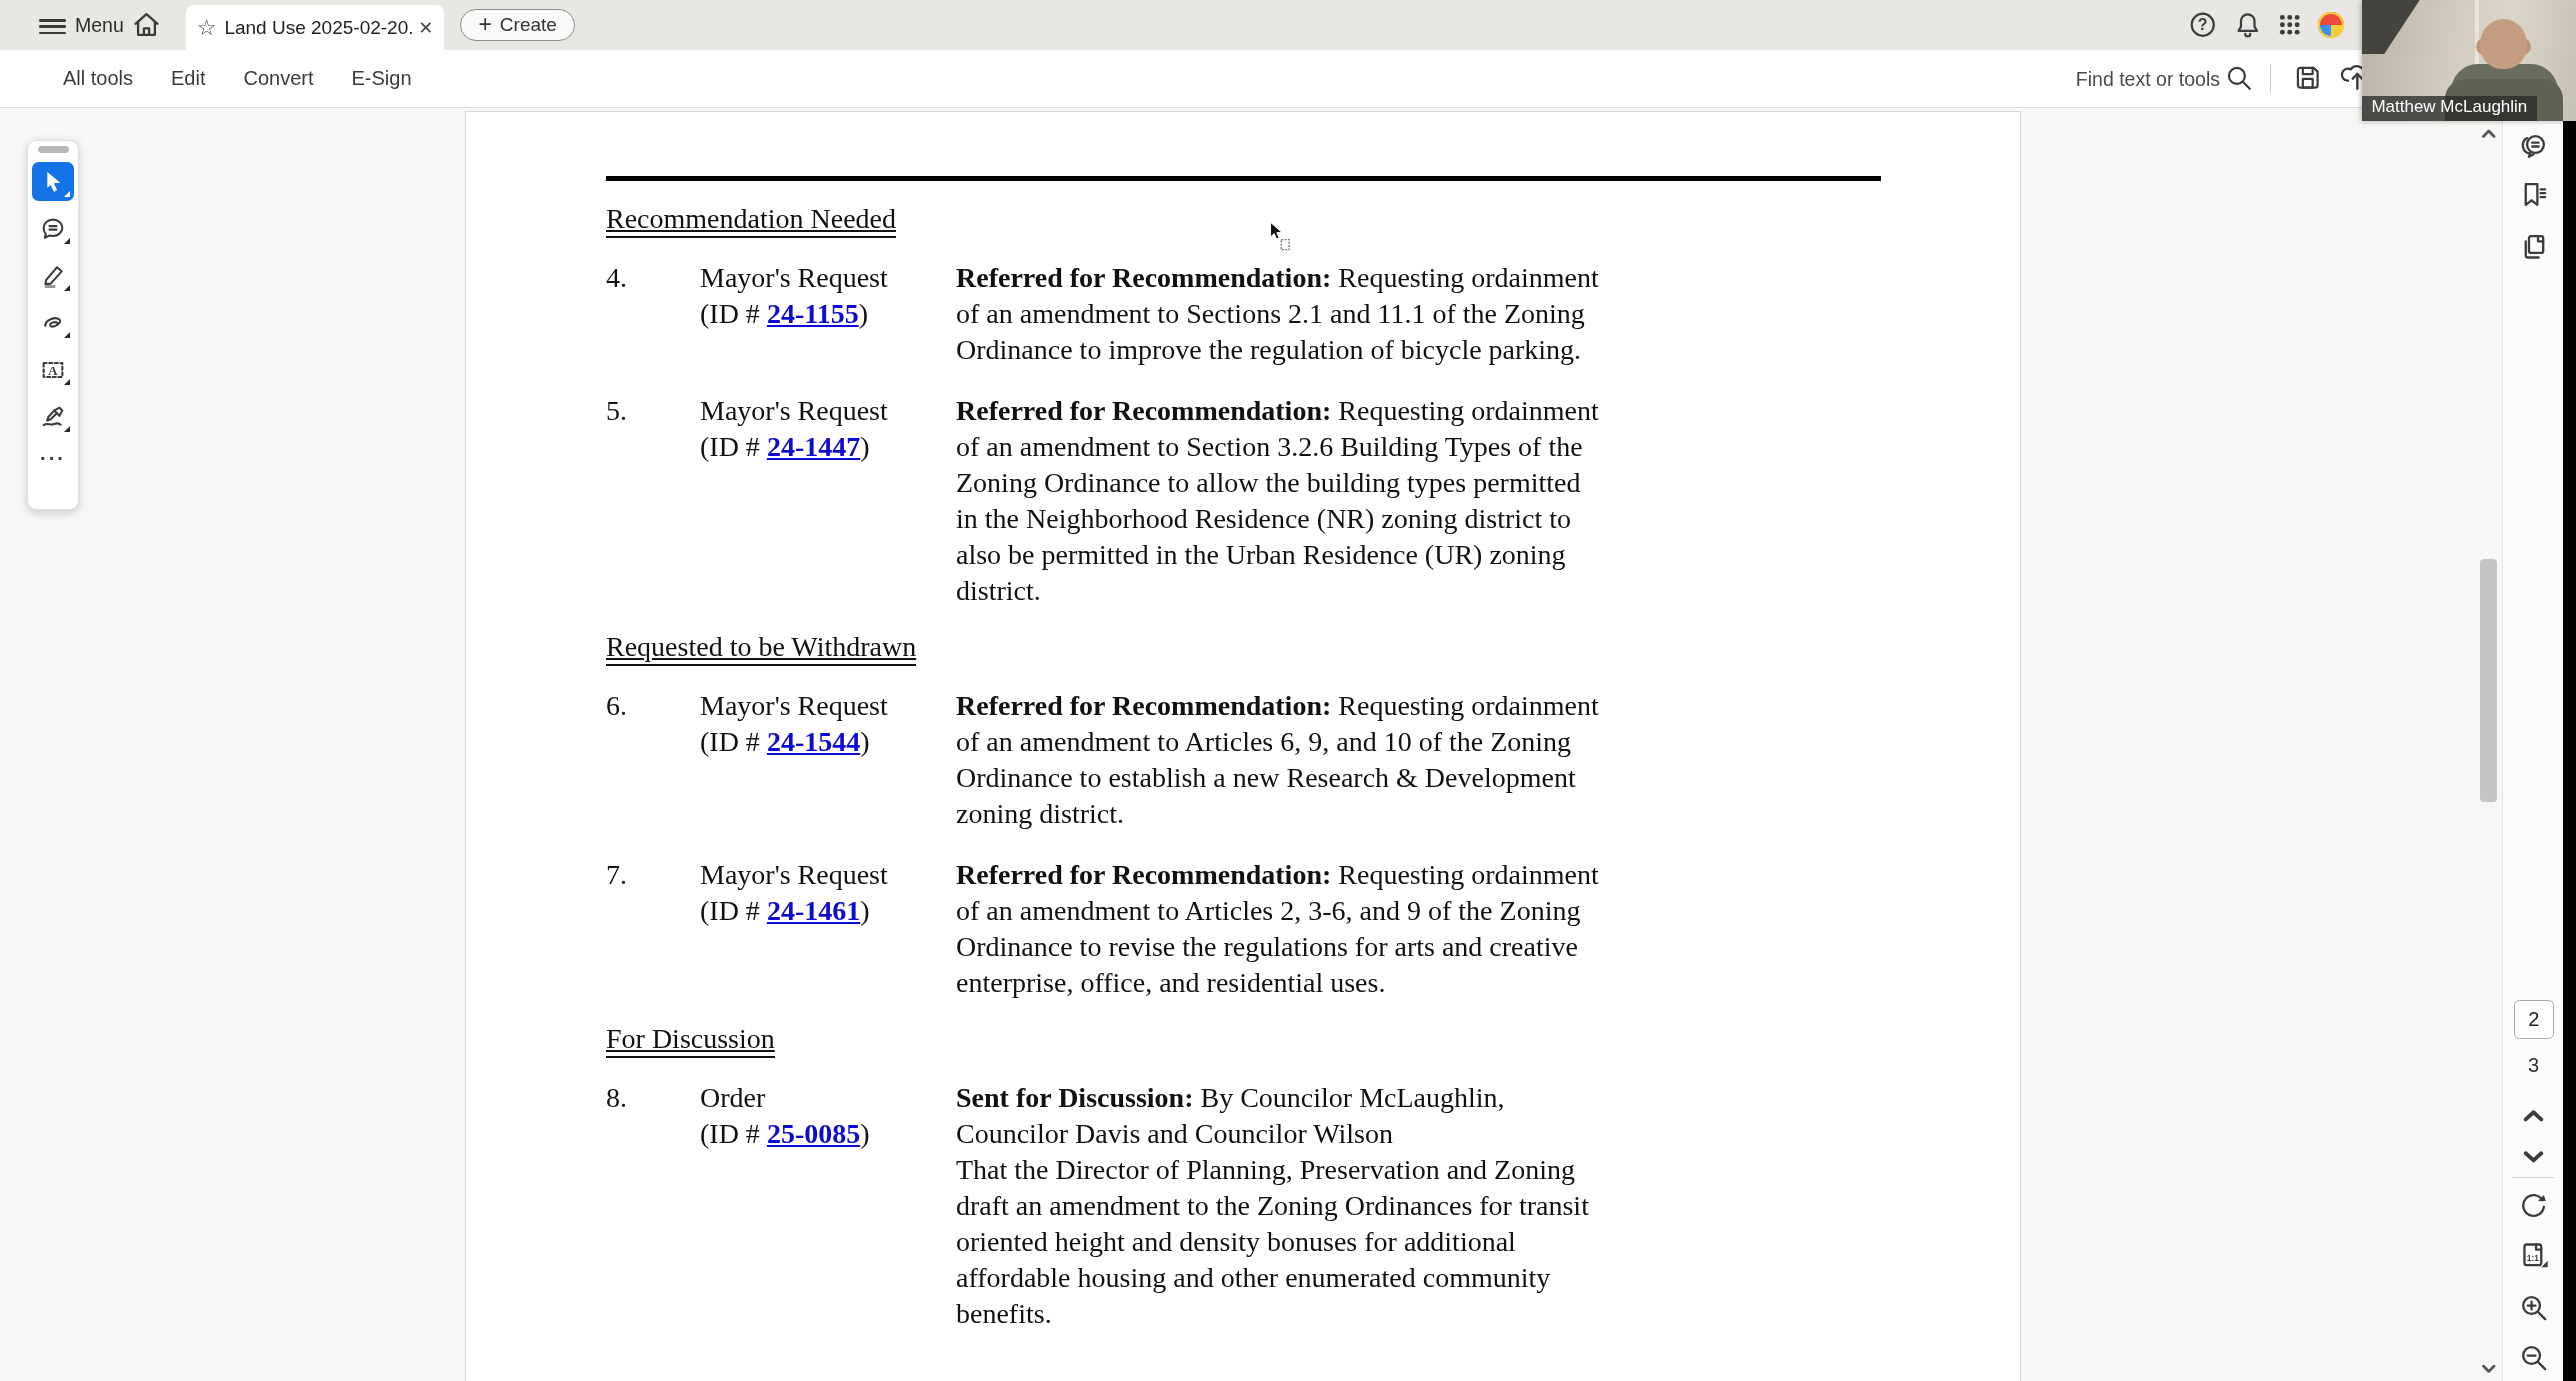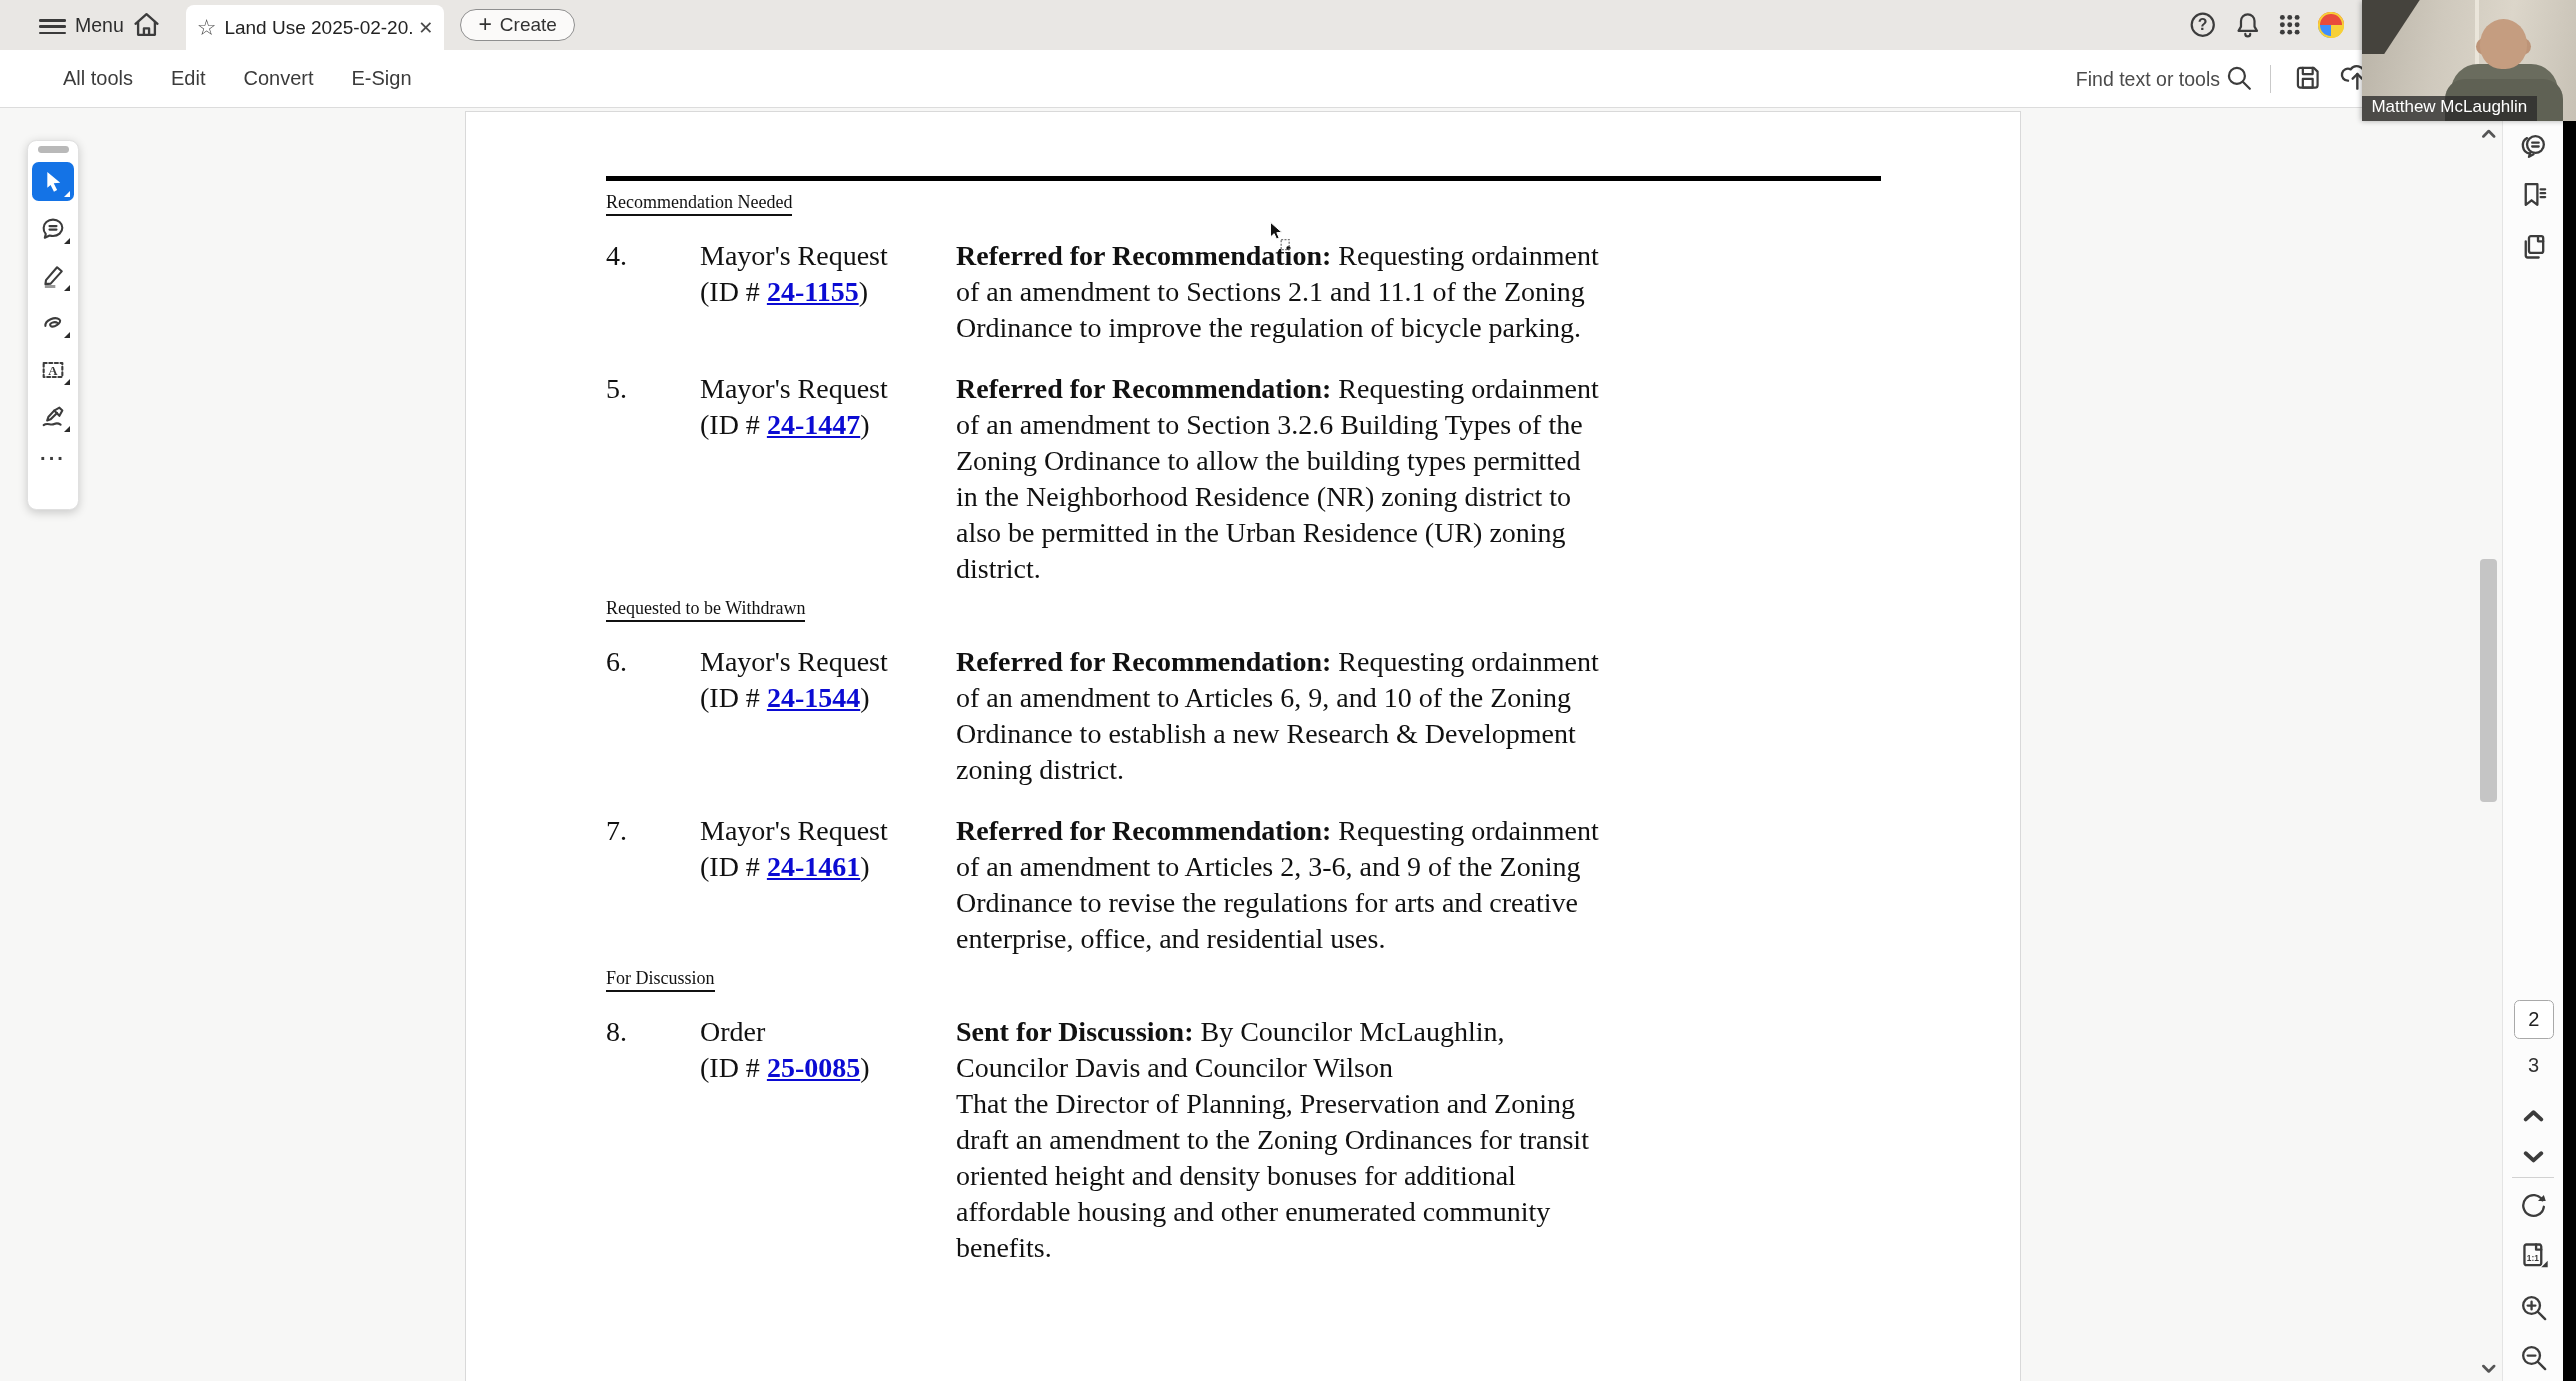--- a/index.html
+++ b/index.html
@@ -32,21 +32,21 @@
 
   
   .canvas { position:absolute; left:0; top:109px; width:2576px; height:1273px; background:#f7f7f6; overflow:hidden; }
   .page { position:absolute; left:465px; top:2px; width:1556px; height:1476px; background:#ffffff; border:0.7px solid #d9d9d9; padding:58px 139px 0 140px; }
   .doc-serif { font-family:"Liberation Serif","DejaVu Serif",serif; color:#111; }
   .doc-header { display:flex; align-items:baseline; font-weight:bold; font-size:28px; }
   .doc-header .h-left { width:33%; }
   .doc-header .h-center { width:34%; text-align:center; }
   .doc-header .h-right { width:33%; text-align:right; }
   .doc-rule { height:4.7px; background:#000; margin-top:6px; }
-  .section-heading { font-size:18px; margin-top:11px; }
+  .section-heading { font-size:28px; margin-top:22px;text-decoration:underline; }
   .section-heading span { border-bottom:2px solid #111; padding-bottom:2px; }
   .agenda-item { display:grid; grid-template-columns:94px 256px 745px; margin-top:25px; font-size:28px; line-height:36px; }
   .agenda-item .a-body { white-space:pre-wrap; }
   .agenda-item .a-lead { font-weight:bold; }
   .doc-link { color:#0b0bd3; font-weight:bold; text-decoration:underline; }
 
   
   .left-tools { position:absolute; left:27px; top:140px; width:52px; height:370px; background:#ffffff; border:0.7px solid #e0e0e0; border-radius:9.4px; box-shadow:0 2.7px 9.4px rgba(0,0,0,.18); display:flex; flex-direction:column; align-items:center; padding-top:5.4px; }
   .drag-handle { width:31px; height:6.7px; border-radius:3.4px; background:#b9b9b9; margin-bottom:5.4px; }
   .tool-btn { position:relative; width:42px; height:39px; display:flex; align-items:center; justify-content:center; margin:4px 0; border-radius:6.7px; }

